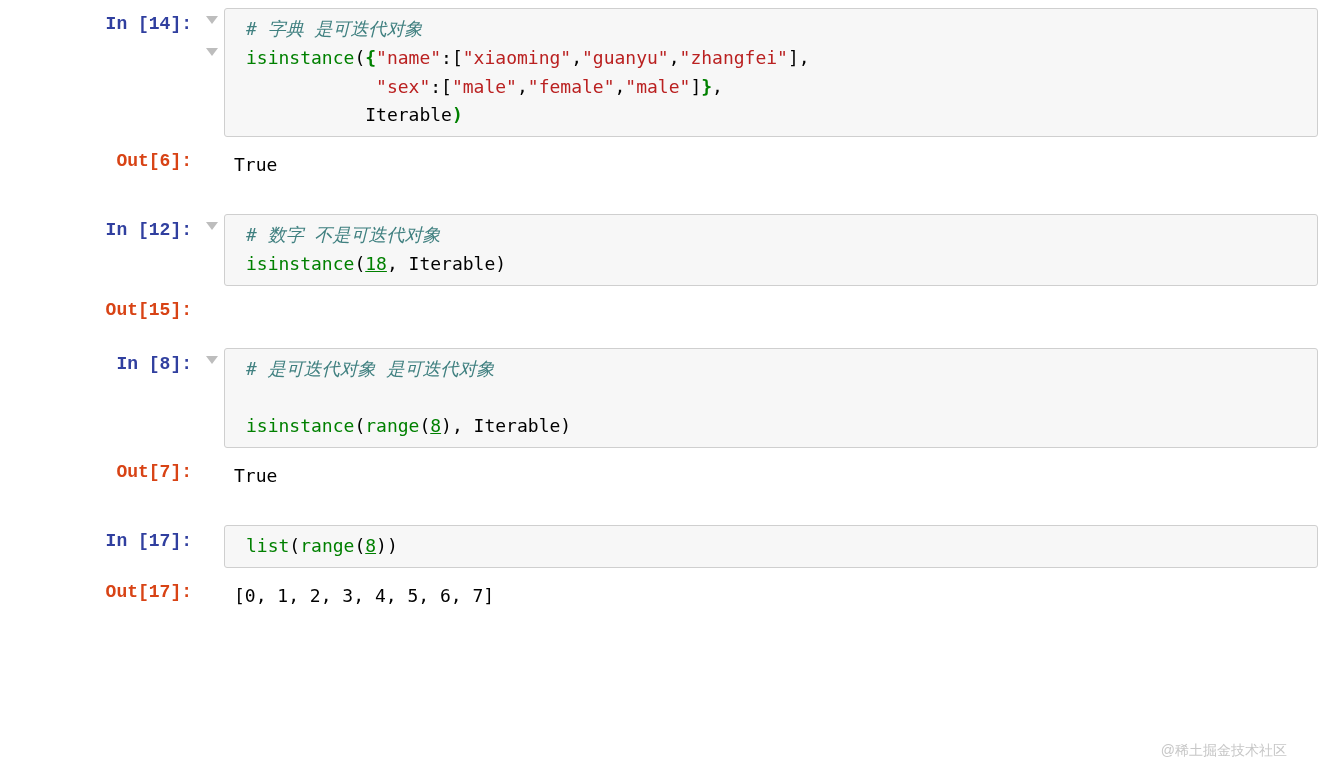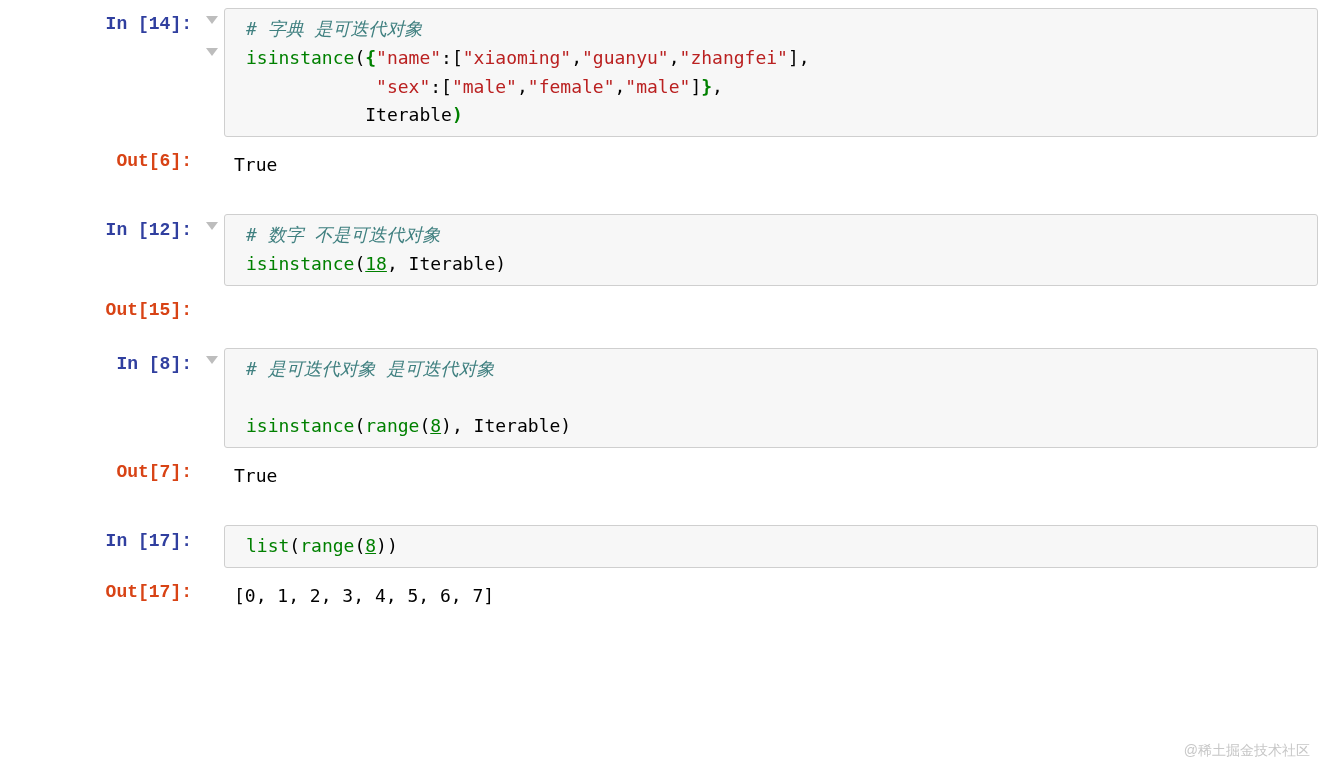--- a/index.html
+++ b/index.html
@@ -73,21 +73,21 @@
     .c-func { color: #008000; }
     .c-paren { color: #000000; }
     .c-curly { color: #008000; font-weight: bold; }
     .c-string { color: #ba2121; }
     .c-num { color: #008000; text-decoration: underline; }
     .c-name { color: #000000; }
     .c-rparen-green { color: #008000; font-weight: bold; }
     .watermark {
       position: fixed;
       bottom: 12px;
-      right: 8px;
+      right: 31px;
       color: #c7c7c7;
       font-size: 14px;
       font-family: sans-serif;
     }
   </style>
 </head>
 <body>
 
 <div class="cell">
   <div class="prompt-area">

